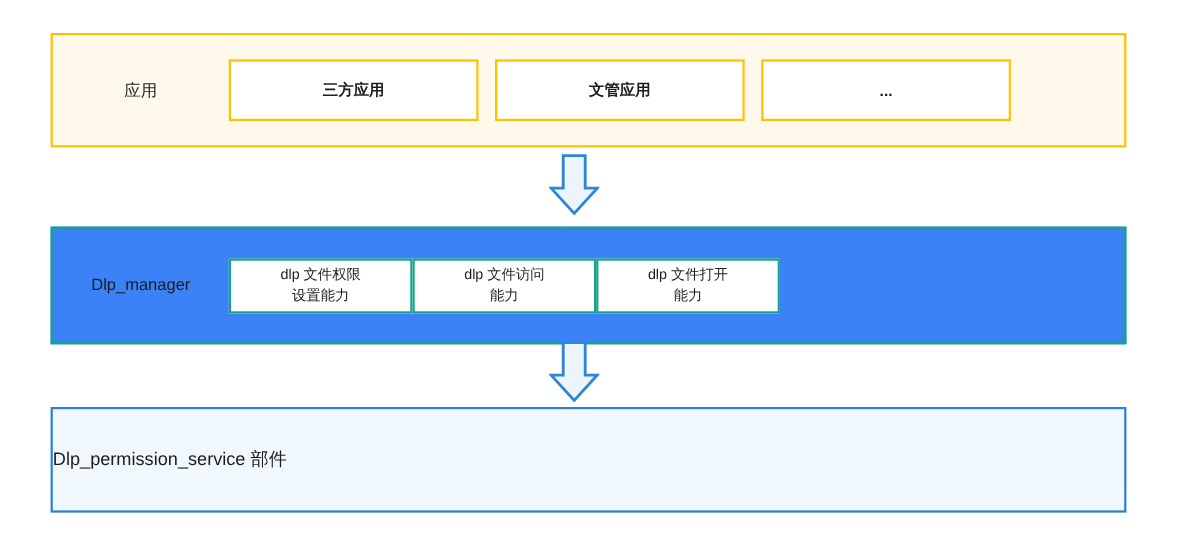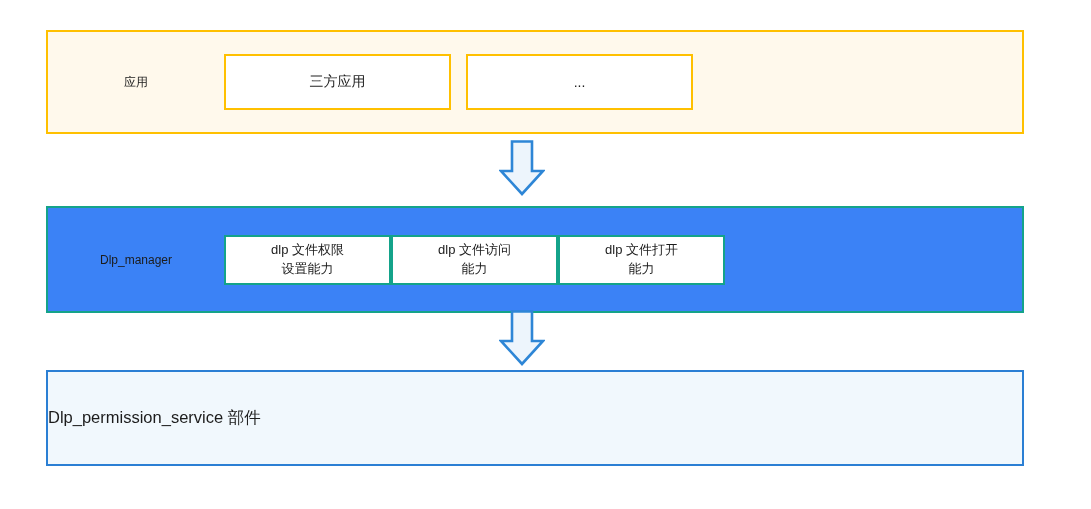--- a/index.html
+++ b/index.html
@@ -39,44 +39,45 @@
     border-color: #14A38A;
   }
   .layer-service {
     top: 370px;
     height: 96px;
     background: #F1F8FD;
     border-color: #2B7FD4;
     justify-content: flex-start;
   }
   .layer-label {
-    width: 176px;
+    width: 160px;
     flex-shrink: 0;
     text-align: center;
-    font-size: 12px;
+    font-size: 15px;
   }
   .boxes {
     display: flex;
     align-items: center;
   }
   .layer-apps .boxes { gap: 15px; }
   .layer-manager .boxes { gap: 0; }
   .box {
     background: #ffffff;
     box-sizing: border-box;
     display: flex;
     align-items: center;
     justify-content: center;
     text-align: center;
   }
   .layer-apps .box {
     width: 227px;
     height: 56px;
     border: 2px solid #FFC000;
     font-size: 14px;
+    font-weight: bold;
   }
   .layer-manager .box {
     width: 167px;
     height: 50px;
     border: 2px solid #14A38A;
     font-size: 13px;
     line-height: 1.45;
   }
   .box-label {
     white-space: pre-line;
@@ -96,20 +97,23 @@
 </head>
 <body>
 
 <div class="canvas">
 
   <div class="layer layer-apps">
     <div class="layer-label">应用</div>
     <div class="boxes">
       <div class="box">
         <span class="box-label">三方应用</span>
+      </div>
+      <div class="box">
+        <span class="box-label">文管应用</span>
       </div>
       <div class="box">
         <span class="box-label">...</span>
       </div>
     </div>
   </div>
 
   <svg class="arrow arrow-1" viewBox="0 0 46 56">
     <polygon points="13,1.5 33,1.5 33,31 44,31 23,54 2,31 13,31" fill="#EDF5FC" stroke="#2E86D6" stroke-width="2.6" stroke-linejoin="miter"></polygon>
   </svg>

